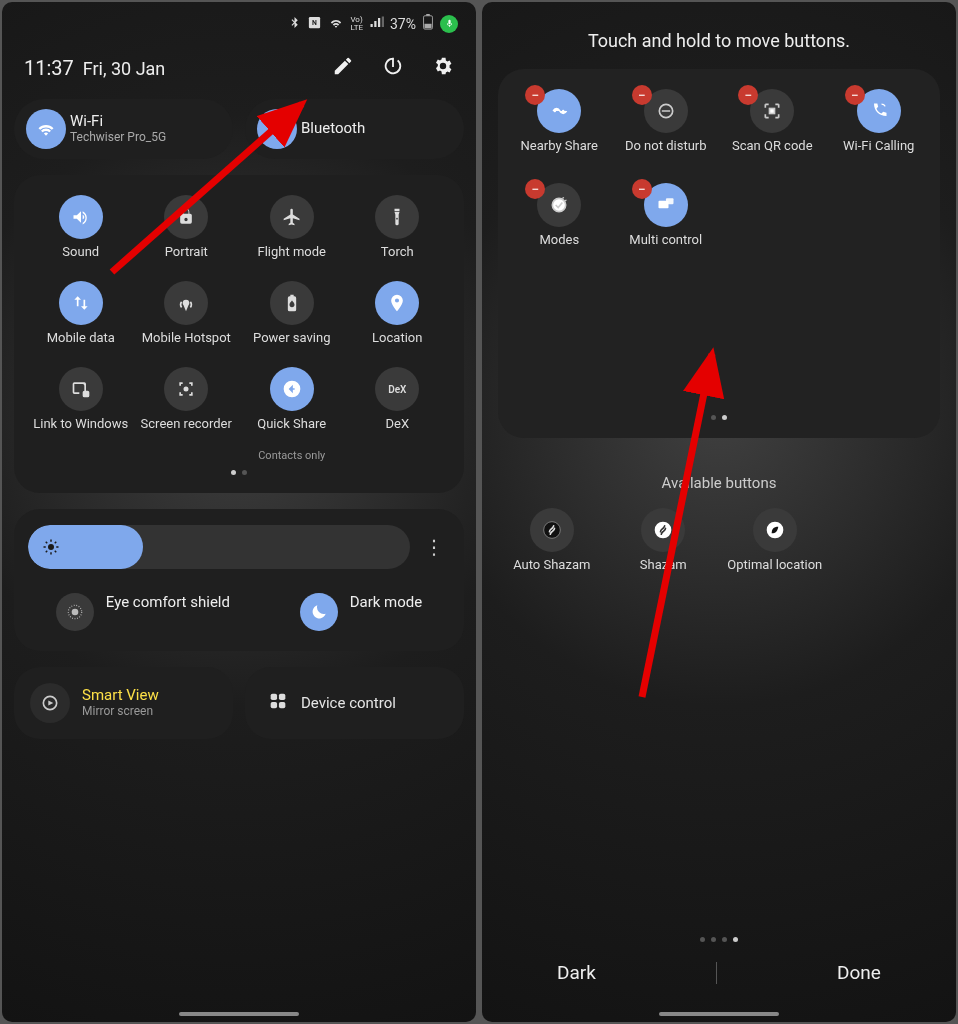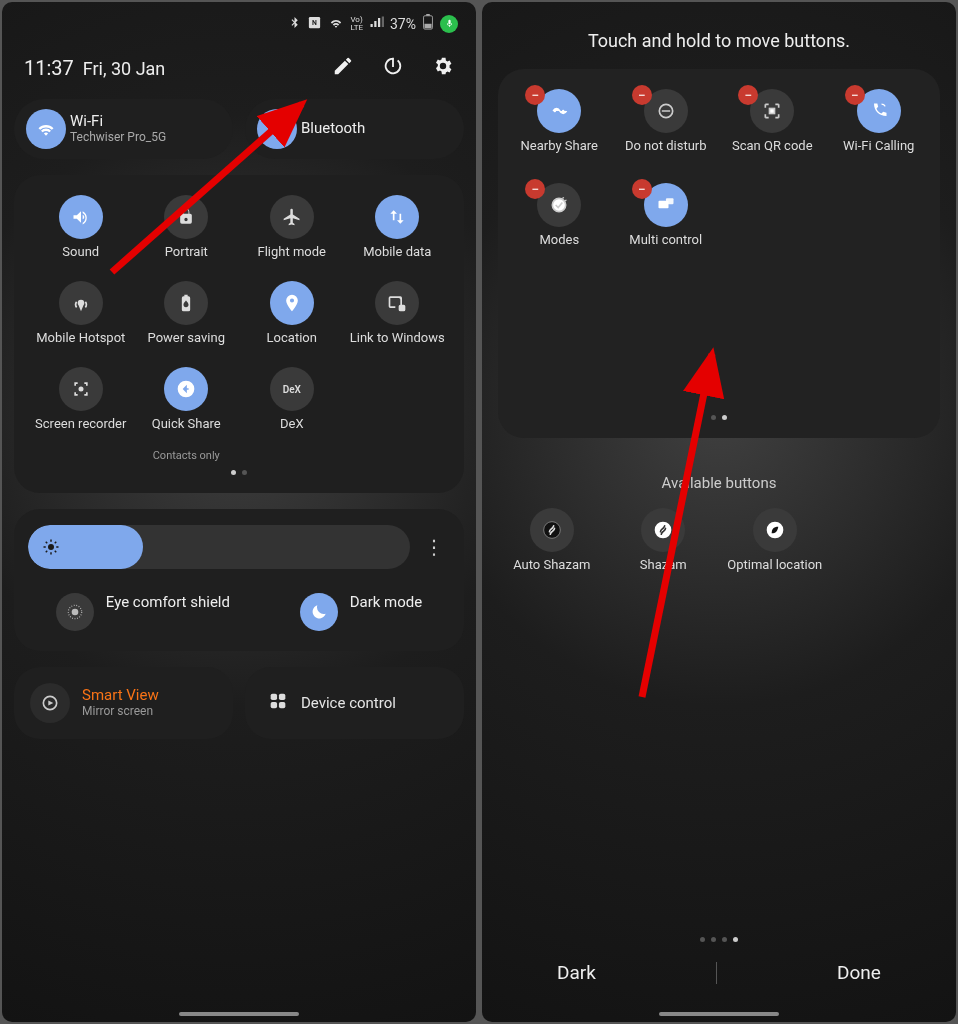--- a/index.html
+++ b/index.html
@@ -70,21 +70,21 @@
   .slider-more{margin-left:14px;margin-right:6px;color:#ccc;font-size:20px;line-height:0;}
 
   .mode-row{display:flex;gap:30px;justify-content:space-around;padding:6px 8px;}
   .mode{display:flex;align-items:flex-start;gap:12px;}
   .mode .lab{font-size:15px;color:#eee;}
 
   .row-bot{display:flex;gap:12px;margin:8px 12px 24px;}
   .card{flex:1;background:#1f1f1f;border-radius:26px;display:flex;align-items:center;gap:12px;padding:16px 16px;}
   .card .circ{width:40px;height:40px;background:#2b2b2b;}
   .card .txt{display:flex;flex-direction:column;line-height:1.15;}
-  .card .txt .t{font-size:15px;color:#f97316;}
+  .card .txt .t{font-size:15px;color:#fde047;}
   .card .txt .s{font-size:12px;color:#999;}
 
   
   .edit-head{text-align:center;color:#eee;font-size:18px;padding:28px 26px 10px;}
   .edit-panel{background:#222;border-radius:26px;margin:8px 16px;padding:20px 10px 10px;position:relative;}
   .egrid{display:grid;grid-template-columns:repeat(4,1fr);gap:14px 4px;}
   .etile{display:flex;flex-direction:column;align-items:center;text-align:center;gap:6px;position:relative;}
   .etile .circ{width:44px;height:44px;}
   .etile .minus{position:absolute;top:-4px;left:50%;transform:translateX(-34px);width:20px;height:20px;border-radius:50%;background:#c83a2f;color:#fff;display:flex;align-items:center;justify-content:center;font-size:14px;line-height:0;}
   .etile .lab{font-size:13px;color:#ddd;line-height:1.15;min-height:30px;}
@@ -212,20 +212,28 @@
       </div>
       <div class="tile">
         <div class="circ off">
             <svg viewBox="0 0 24 24">
               <path fill="#ddd" d="M21 16v-2l-8-5V3.5a1.5 1.5 0 00-3 0V9l-8 5v2l8-2.5V19l-2 1.5V22l3.5-1 3.5 1v-1.5L13 19v-5.5l8 2.5z"></path>
             </svg>
           </div>
         <div class="lab">Flight mode</div>
       </div>
       <div class="tile">
+        <div class="circ off">
+            <svg viewBox="0 0 24 24">
+              <path fill="#ddd" d="M9 2h6v3H9V2zm0 4h6l-1 3v11a2 2 0 01-4 0V9L9 6zm3 7a1 1 0 100 2 1 1 0 000-2z"></path>
+            </svg>
+          </div>
+        <div class="lab">Torch</div>
+      </div>
+      <div class="tile">
         <div class="circ on">
             <svg viewBox="0 0 24 24">
               <path d="M8 4l-4 4h3v8h2V8h3L8 4zm8 16l4-4h-3V8h-2v8h-3l4 4z"></path>
             </svg>
           </div>
         <div class="lab">Mobile data</div>
       </div>
       <div class="tile">
         <div class="circ off">
             <svg viewBox="0 0 24 24">

